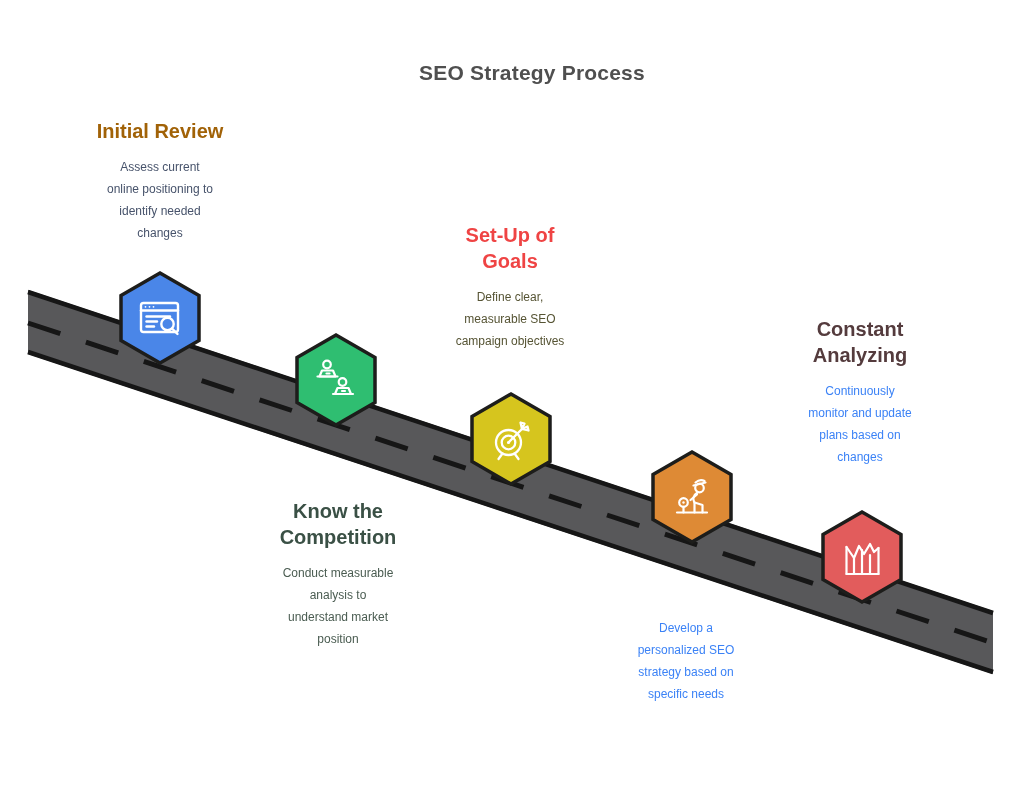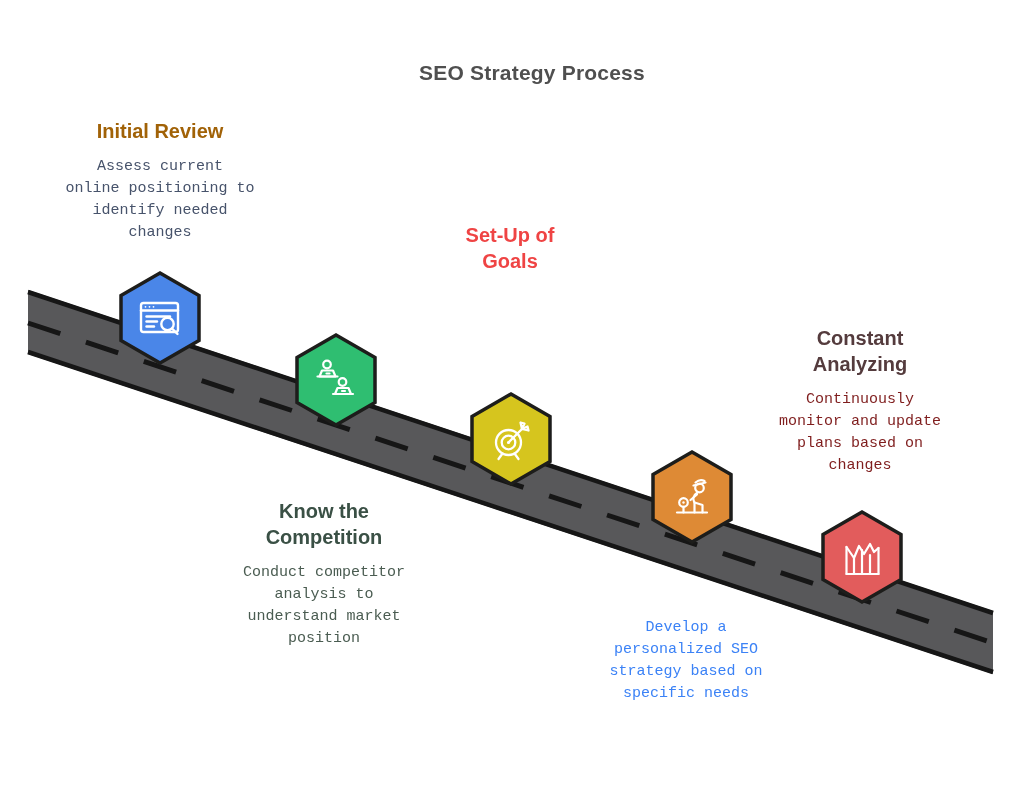--- a/index.html
+++ b/index.html
@@ -31,30 +31,29 @@
   }
   .step-heading {
     margin: 0 0 12px 0;
     font-size: 20px;
     font-weight: 700;
     line-height: 26px;
     white-space: pre-line;
   }
   .step-desc {
     margin: 0;
-    font-size: 15px;
+    font-size: 12px;
     line-height: 22px;
     white-space: pre-line;
-    font-family: Liberation Mono, monospace;
   }
   #step-text-0 { left: 50px;  top: 118px; width: 220px; }
-  #step-text-1 { left: 214px; top: 498px; width: 220px; }
+  #step-text-1 { left: 228px; top: 498px; width: 220px; }
   #step-text-2 { left: 400px; top: 222px; width: 220px; }
   #step-text-3 { left: 576px; top: 617px; width: 220px; }
-  #step-text-4 { left: 750px; top: 325px; width: 220px; }
+  #step-text-4 { left: 750px; top: 316px; width: 220px; }
 </style>
 </head>
 <body>
 
 <div class="canvas">
 
   <svg class="scene" width="1024" height="805" viewBox="0 0 1024 805">
 
     <g>
       <polygon points="28,290 993,611 993,674 28,354" fill="#58585a"></polygon>
@@ -147,40 +146,43 @@
     <h2 class="step-heading" style="color: #a16207;">Initial Review</h2>
     <p class="step-desc" style="color: rgb(71, 83, 107);">Assess current
 online positioning to
 identify needed
 changes</p>
   </div>
 
   <div class="step-text" id="step-text-1">
     <h2 class="step-heading" style="color: rgb(58, 80, 69);">Know the
 Competition</h2>
-    <p class="step-desc" style="color: rgb(74, 92, 81);">Conduct competitor
+    <p class="step-desc" style="color: rgb(74, 92, 81);">Conduct measurable
 analysis to
 understand market
 position</p>
   </div>
 
   <div class="step-text" id="step-text-2">
     <h2 class="step-heading" style="color: #ef4444;">Set-Up of
 Goals</h2>
+    <p class="step-desc" style="color: rgb(86, 84, 52);">Define clear,
+measurable SEO
+campaign objectives</p>
   </div>
 
   <div class="step-text" id="step-text-3">
     <p class="step-desc" style="color: #3b82f6;">Develop a
 personalized SEO
 strategy based on
 specific needs</p>
   </div>
 
   <div class="step-text" id="step-text-4">
     <h2 class="step-heading" style="color: rgb(84, 59, 61);">Constant
 Analyzing</h2>
-    <p class="step-desc" style="color: #7f1d1d;">Continuously
+    <p class="step-desc" style="color: #3b82f6;">Continuously
 monitor and update
 plans based on
 changes</p>
   </div>
 
 </div>
 
 </body></html>

